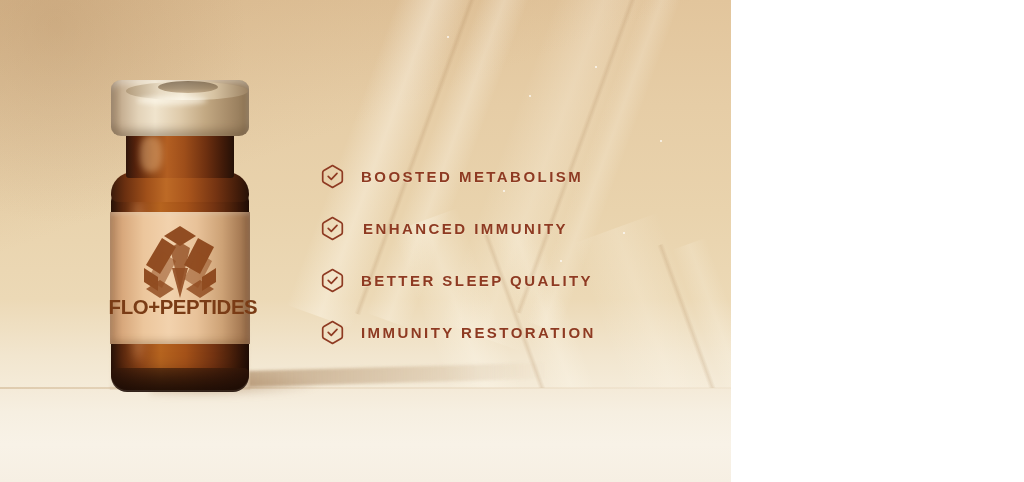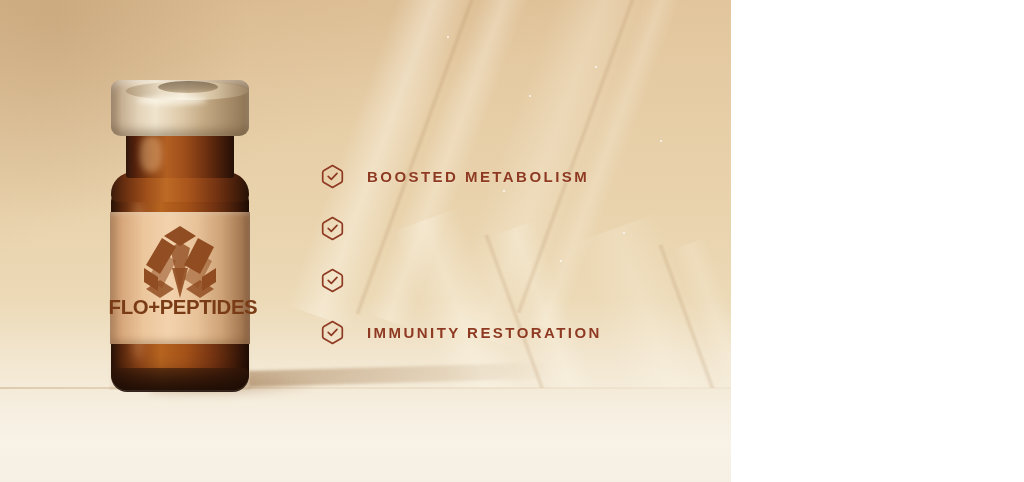--- a/index.html
+++ b/index.html
@@ -194,21 +194,21 @@
     position:absolute; left:0; top:44px; width:150px; text-align:center;
     font-size:18px; font-weight:700; color:rgba(150,110,74,.55); letter-spacing:-0.4px;
   }
   .refl-blur { position:absolute; inset:0; backdrop-filter:blur(1px); }
 
   
   #benefits { position:absolute; left:320px; top:150px; width:330px; }
   .benefit { position:relative; height:52px; display:flex; align-items:center; }
   .b-icon { width:25px; height:25px; flex:0 0 25px; }
   .b-label {
-    margin-left:22px;
+    margin-left:16px;
     font-family:"Liberation Sans", sans-serif;
     font-size:15px; font-weight:700; letter-spacing:2.45px;
     color:#8e3a22; white-space:nowrap;
     text-shadow:0 1px 0 rgba(255,245,228,.28);
   }
   .benefit.indented .b-label { margin-left:18px; }
 
   
   #whitepanel { position:absolute; left:731px; top:0; width:293px; height:482px; background:#ffffff; }
 </style>
@@ -302,29 +302,31 @@
         <span class="b-label">BOOSTED METABOLISM</span>
       </div>
 
       <div class="benefit indented">
         <span class="b-icon">
           <svg width="25" height="25" viewBox="0 0 25 25">
             <path d="M12.5 1.6 L21.1 6.5 Q22.3 7.2 22.3 8.6 L22.3 16.4 Q22.3 17.8 21.1 18.5 L12.5 23.4 L3.9 18.5 Q2.7 17.8 2.7 16.4 L2.7 8.6 Q2.7 7.2 3.9 6.5 Z" fill="none" stroke="#8e3a22" stroke-width="1.7" stroke-linejoin="round"></path>
             <path d="M8.2 12.3 L11.3 15.3 L17.0 9.4" fill="none" stroke="#8e3a22" stroke-width="1.7" stroke-linecap="round" stroke-linejoin="round"></path>
           </svg>
         </span>
+        <span class="b-label">ENHANCED IMMUNITY</span>
       </div>
 
       <div class="benefit">
         <span class="b-icon">
           <svg width="25" height="25" viewBox="0 0 25 25">
             <path d="M12.5 1.6 L21.1 6.5 Q22.3 7.2 22.3 8.6 L22.3 16.4 Q22.3 17.8 21.1 18.5 L12.5 23.4 L3.9 18.5 Q2.7 17.8 2.7 16.4 L2.7 8.6 Q2.7 7.2 3.9 6.5 Z" fill="none" stroke="#8e3a22" stroke-width="1.7" stroke-linejoin="round"></path>
             <path d="M8.2 12.3 L11.3 15.3 L17.0 9.4" fill="none" stroke="#8e3a22" stroke-width="1.7" stroke-linecap="round" stroke-linejoin="round"></path>
           </svg>
         </span>
+        <span class="b-label">BETTER SLEEP QUALITY</span>
       </div>
 
       <div class="benefit">
         <span class="b-icon">
           <svg width="25" height="25" viewBox="0 0 25 25">
             <path d="M12.5 1.6 L21.1 6.5 Q22.3 7.2 22.3 8.6 L22.3 16.4 Q22.3 17.8 21.1 18.5 L12.5 23.4 L3.9 18.5 Q2.7 17.8 2.7 16.4 L2.7 8.6 Q2.7 7.2 3.9 6.5 Z" fill="none" stroke="#8e3a22" stroke-width="1.7" stroke-linejoin="round"></path>
             <path d="M8.2 12.3 L11.3 15.3 L17.0 9.4" fill="none" stroke="#8e3a22" stroke-width="1.7" stroke-linecap="round" stroke-linejoin="round"></path>
           </svg>
         </span>
         <span class="b-label">IMMUNITY RESTORATION</span>

